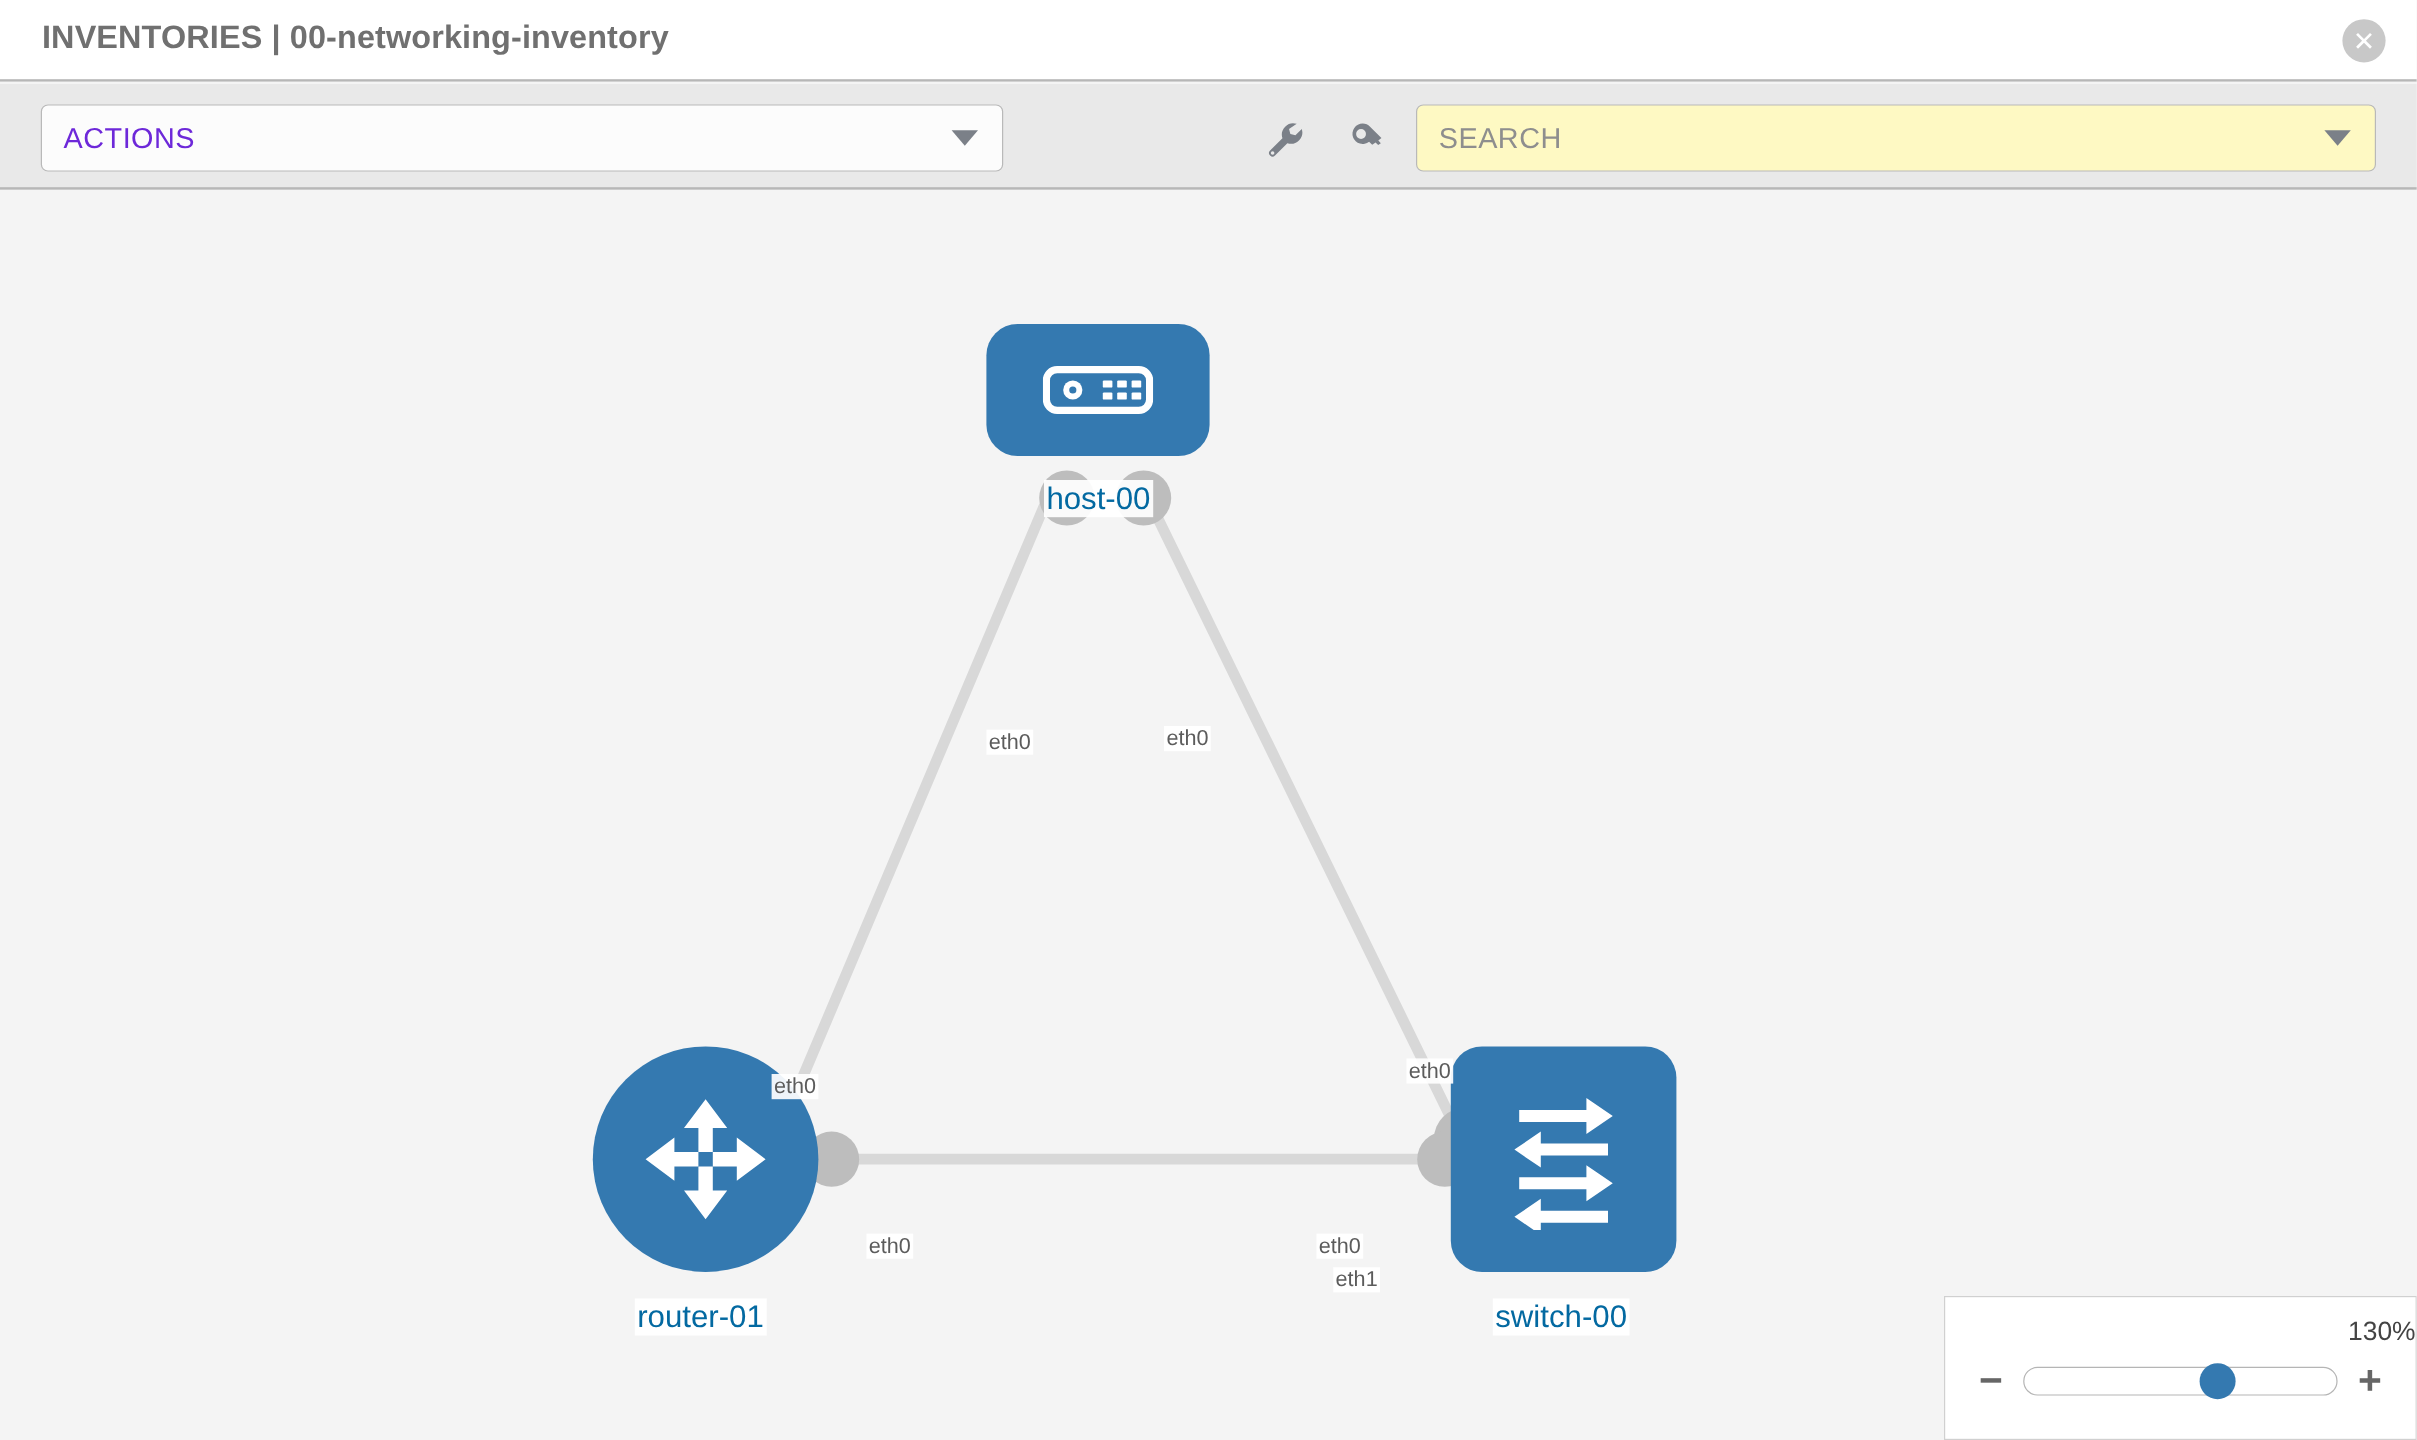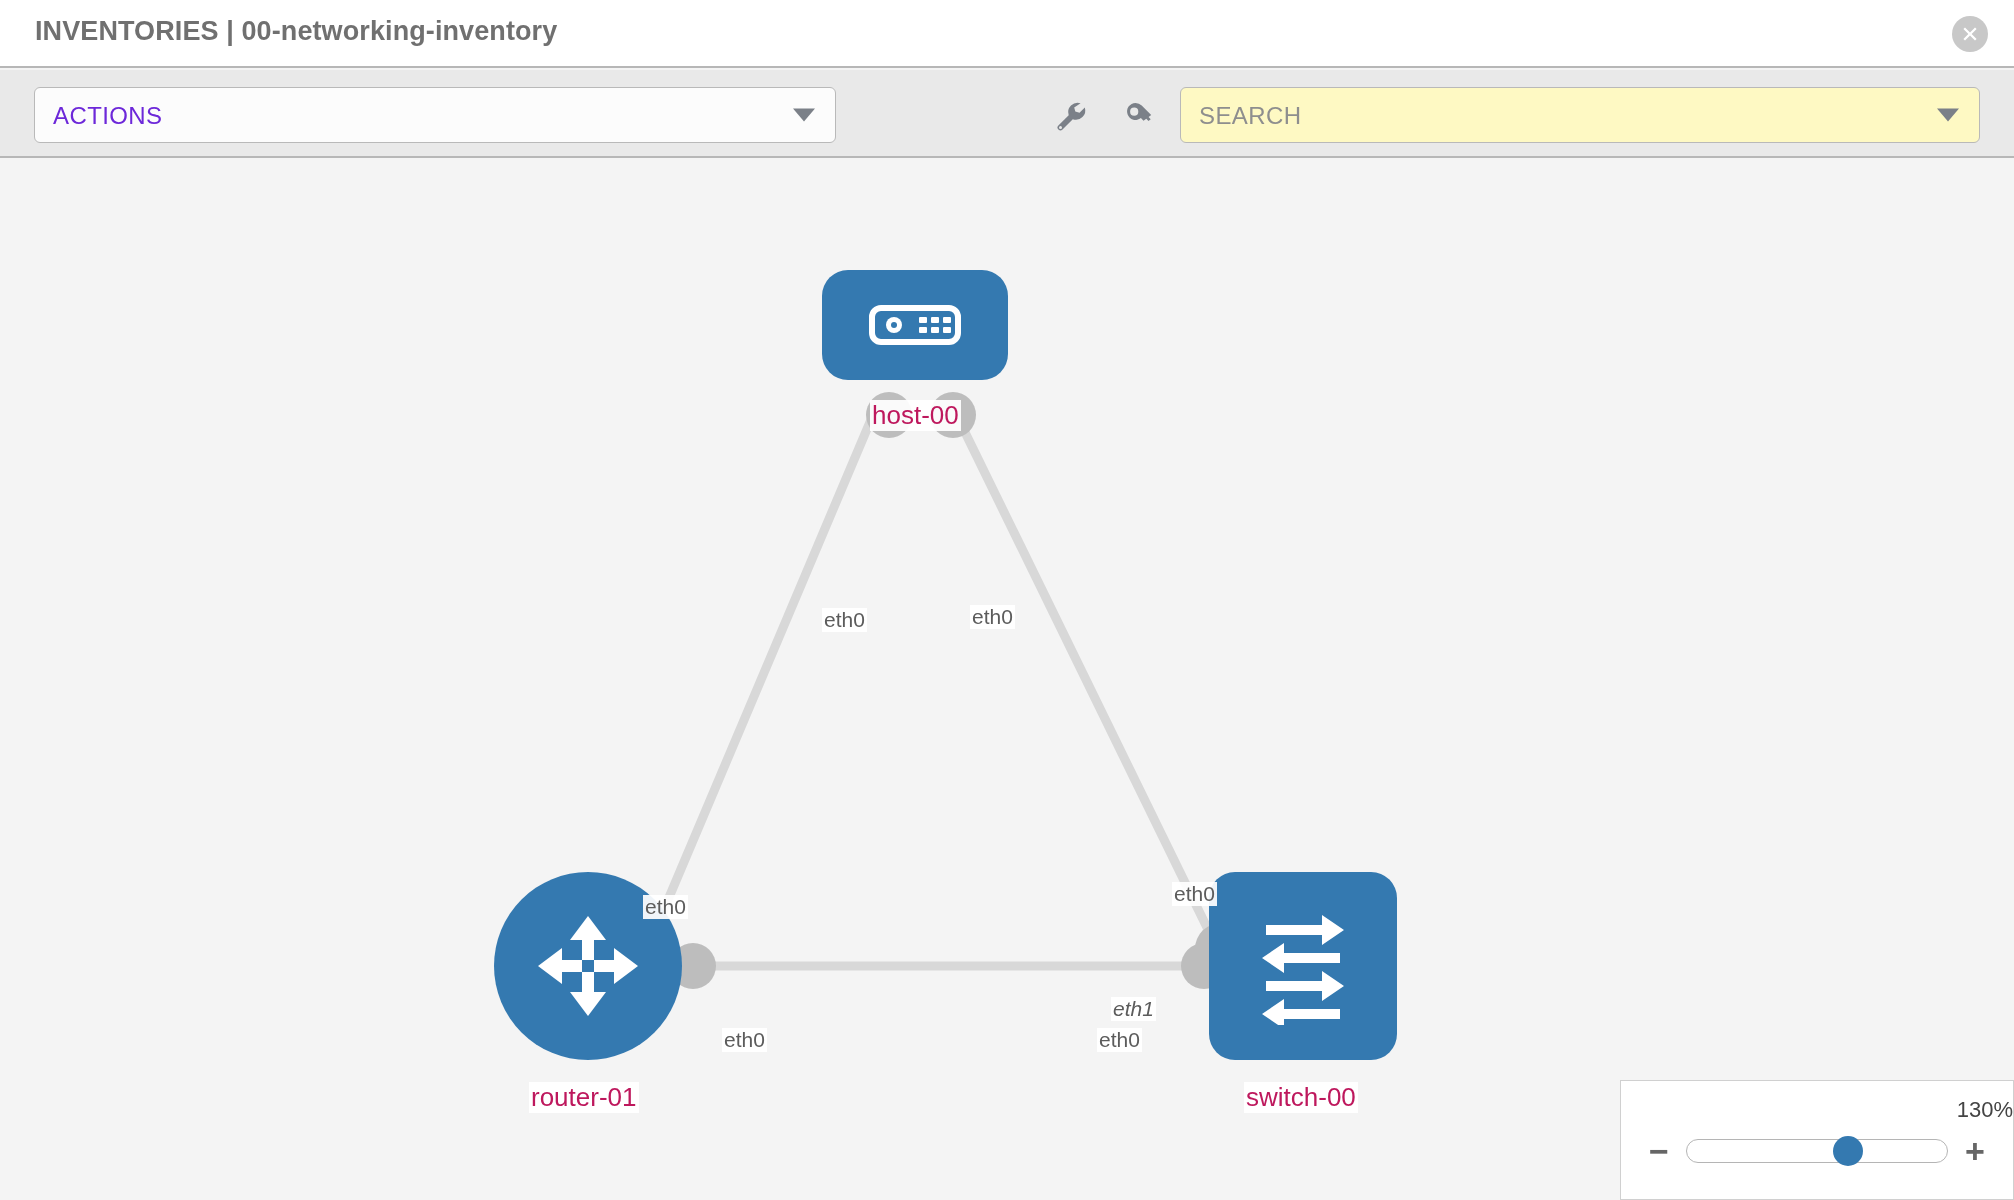--- a/index.html
+++ b/index.html
@@ -90,36 +90,36 @@
     position: absolute; left: 0; top: 0;
     background: #3479b0;
     display: flex; align-items: center; justify-content: center;
     cursor: pointer;
   }
   .node-shape.rounded { border-radius: 26px; }
   .node-shape.circle  { border-radius: 50%; }
 
   .node-label {
     position: absolute;
-    font-size: 26px; color: #be185d;
+    font-size: 26px; color: #0369a1;
     background: rgba(255,255,255,0.92);
     white-space: nowrap;
     padding: 0 2px;
     text-align: center;
   }
 
   .nub {
     position: absolute;
     background: #bdbdbd;
     border-radius: 50%;
   }
 
   .edge-label {
     position: absolute;
-    font-size: 21px; color: #5c5c5c;
+    font-size: 18px; color: #5c5c5c;
     background: rgba(255,255,255,0.92);
     white-space: nowrap;
     padding: 0 2px;
   }
 
   
   .zoom-widget {
     position: absolute; left: 1620px; top: 1080px;
     width: 394px; height: 120px;
     background: #ffffff;
@@ -268,21 +268,21 @@
       </div>
       <div class="node-label" style="left:35px; top:210px;">switch-00</div>
     </div>
 
     <div class="edge-label" style="left:822px; top:448px;">eth0</div>
     <div class="edge-label" style="left:970px; top:445px;">eth0</div>
     <div class="edge-label" style="left:643px; top:735px;">eth0</div>
     <div class="edge-label" style="left:1172px; top:722px;">eth0</div>
     <div class="edge-label" style="left:722px; top:868px;">eth0</div>
     <div class="edge-label" style="left:1097px; top:868px;">eth0</div>
-    <div class="edge-label" style="left:1111px; top:837px;font-style:italic;">eth1</div>
+    <div class="edge-label" style="left:1111px; top:896px;">eth1</div>
   </div>
 
   <div class="zoom-widget">
     <div class="zoom-pct">130%</div>
     <div class="zoom-row">
       <div class="zoom-minus">−</div>
       <div class="zoom-track">
         <div class="zoom-thumb" id="zoom-thumb" style="left: 62%;"></div>
       </div>
       <div class="zoom-plus">+</div>

